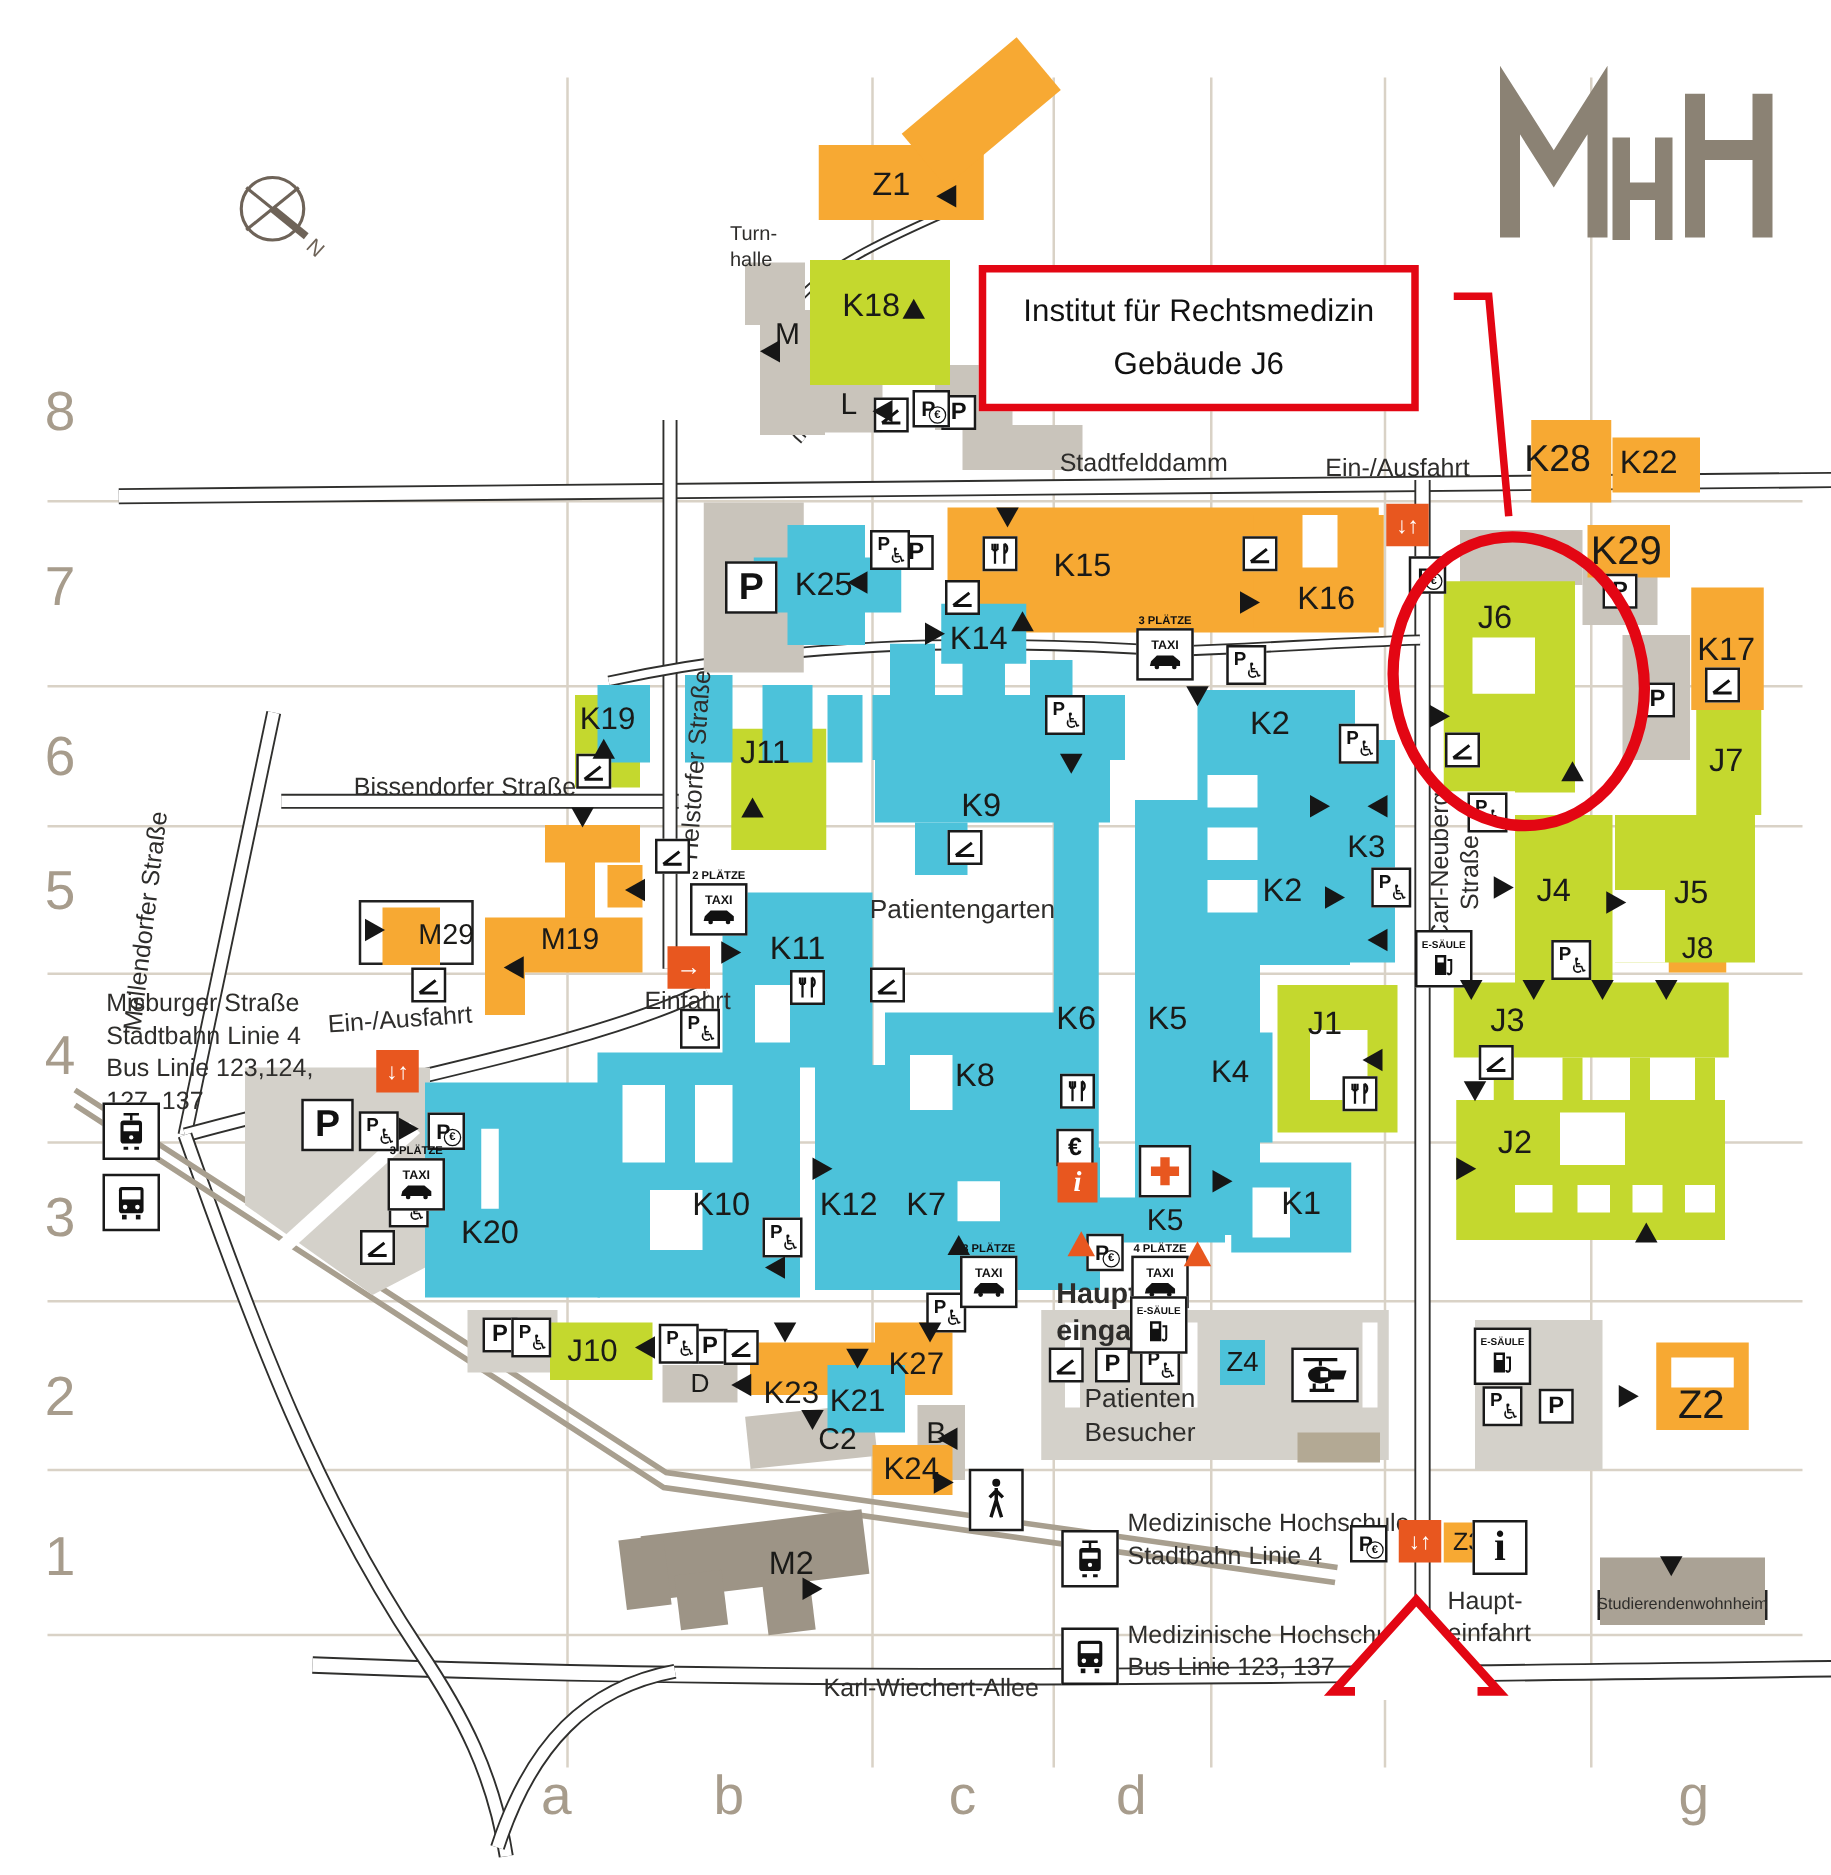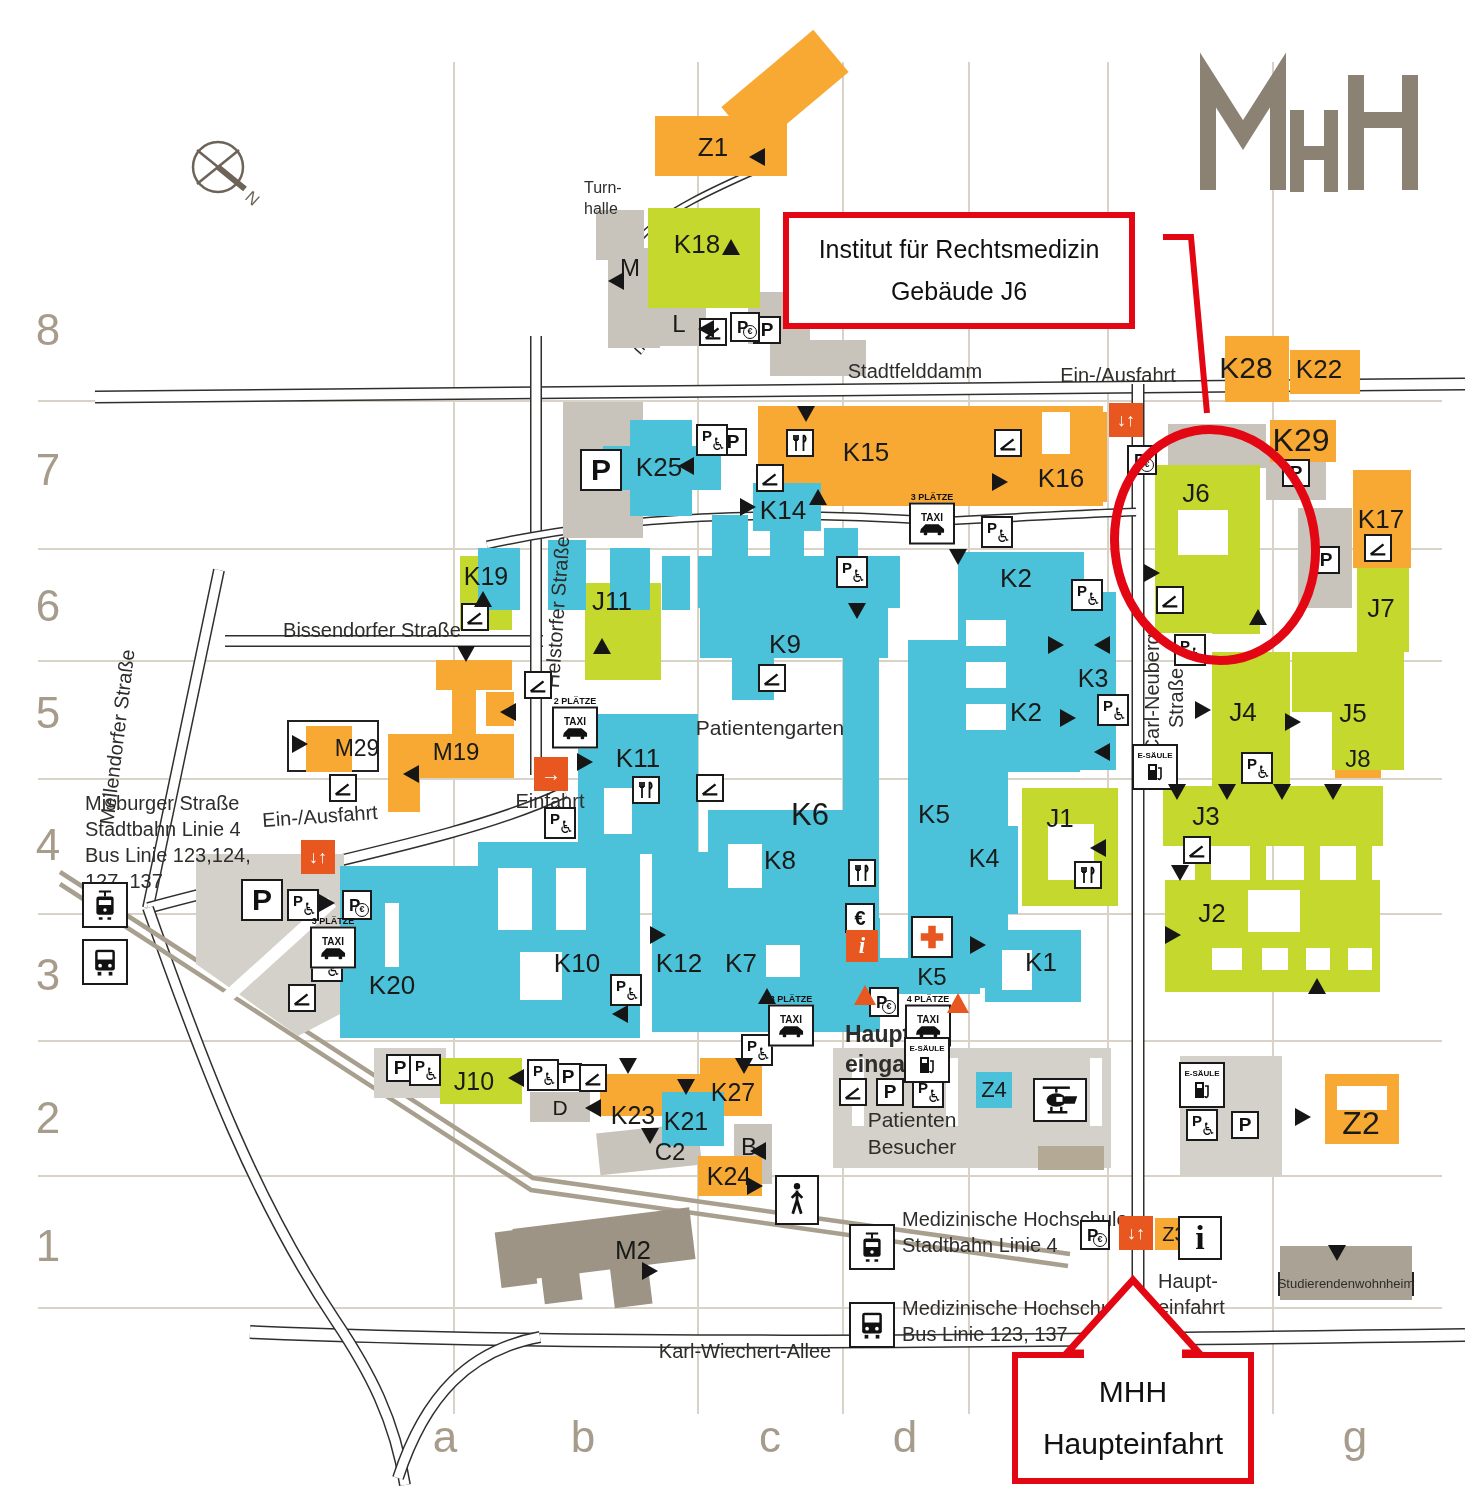--- a/index.html
+++ b/index.html
@@ -29,24 +29,20 @@
   #entbox{left:1012px;top:1352px;width:242px;height:132px;font-size:30px;line-height:1.75;}
   #entpatch{position:absolute;z-index:9;left:1084px;top:1346px;width:98px;height:14px;background:#fff;}
 </style>
 </head>
 <body>
 
 <div id="stage">
   <div id="annbox" class="redbox">
     <div>Institut für Rechtsmedizin</div>
     <div>Gebäude J6</div>
-  </div>
-  <div id="entbox" class="redbox">
-    <div>MHH</div>
-    <div>Haupteinfahrt</div>
   </div>
   <div id="entpatch"></div>
 <div class="vline" style="left:453px;top:62px;height:1352px"></div>
     <div class="vline" style="left:697px;top:62px;height:1352px"></div>
     <div class="vline" style="left:842px;top:62px;height:1352px"></div>
     <div class="vline" style="left:968px;top:62px;height:1352px"></div>
     <div class="vline" style="left:1107px;top:62px;height:1352px"></div>
     <div class="vline" style="left:1272px;top:62px;height:1352px"></div>
     <div class="hline" style="top:400px;left:38px;width:1404px"></div>
     <div class="hline" style="top:548px;left:38px;width:1404px"></div>
@@ -234,21 +230,21 @@
     <div class="bld" style="left:520px;top:952px;width:42px;height:48px;background:#ffffff;"></div>
     <div class="bld" style="left:652px;top:852px;width:70px;height:180px;background:#4cc2da;"></div>
     <div class="bl" style="left:679px;top:963px;font-size:26px">K12</div>
     <div class="bld" style="left:710px;top:918px;width:170px;height:114px;background:#4cc2da;"></div>
     <div class="bl" style="left:741px;top:963px;font-size:26px">K7</div>
     <div class="bld" style="left:766px;top:945px;width:34px;height:32px;background:#ffffff;"></div>
     <div class="bld" style="left:708px;top:810px;width:142px;height:118px;background:#4cc2da;"></div>
     <div class="bl" style="left:780px;top:860px;font-size:26px">K8</div>
     <div class="bld" style="left:728px;top:844px;width:34px;height:44px;background:#ffffff;"></div>
     <div class="bld" style="left:843px;top:565px;width:36px;height:425px;background:#4cc2da;"></div>
-    <div class="bl" style="left:810px;top:814px;font-size:31px">K6</div>
+    <div class="bl" style="left:861px;top:814px;font-size:26px">K6</div>
     <div class="bld" style="left:908px;top:640px;width:100px;height:348px;background:#4cc2da;"></div>
     <div class="bl" style="left:934px;top:814px;font-size:26px">K5</div>
     <div class="bld" style="left:958px;top:552px;width:126px;height:48px;background:#4cc2da;"></div>
     <div class="bl" style="left:1016px;top:578px;font-size:26px">K2</div>
     <div class="bld" style="left:958px;top:600px;width:122px;height:172px;background:#4cc2da;"></div>
     <div class="bl" style="left:1026px;top:712px;font-size:26px">K2</div>
     <div class="bld" style="left:966px;top:620px;width:40px;height:26px;background:#ffffff;"></div>
     <div class="bld" style="left:966px;top:662px;width:40px;height:26px;background:#ffffff;"></div>
     <div class="bld" style="left:966px;top:704px;width:40px;height:26px;background:#ffffff;"></div>
     <div class="bld" style="left:1072px;top:592px;width:44px;height:178px;background:#4cc2da;"></div>

